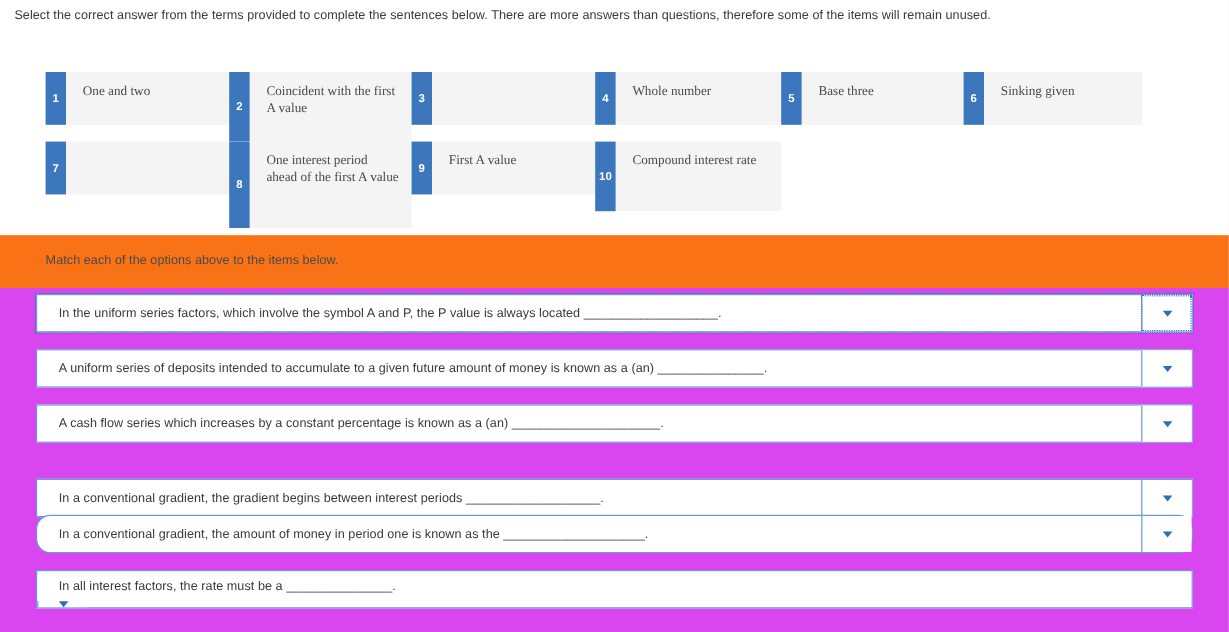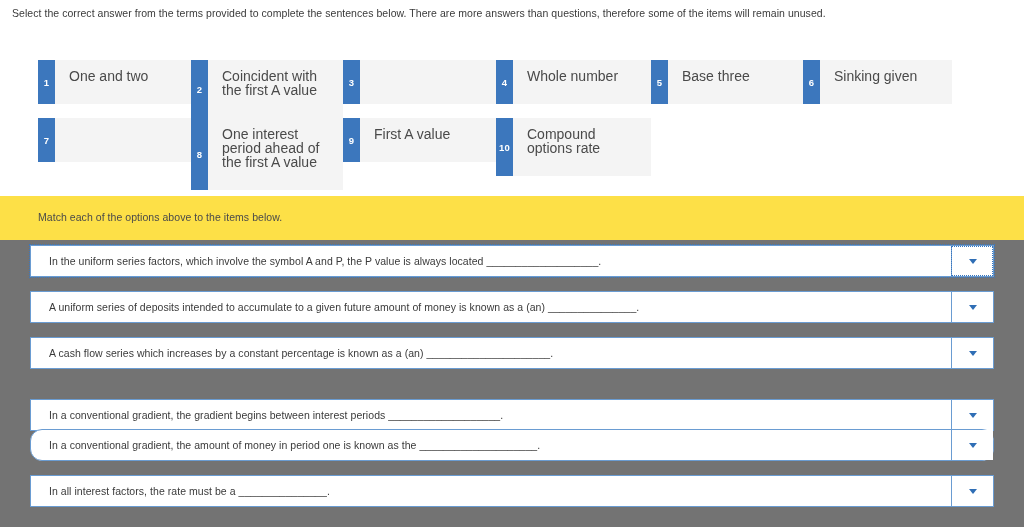--- a/index.html
+++ b/index.html
@@ -61,62 +61,63 @@
     font-weight: bold;
     letter-spacing: 0.1px;
     padding: 0 1px;
   }
   .term-badge.tall { align-items: center; }
   .term-label {
     flex: 1;
     display: flex;
     align-items: flex-start;
     padding: 9px 10px 9px 14px;
-    font-size: 14px;
+    font-size: 11px;
     line-height: 14px;
     color: #4a4a4a;
+    font-family: Liberation Serif, serif;
   }
 
   
   .w-a { width: 153px; }
   .w-b { width: 152px; }
   .w-c { width: 153px; }
   .w-d { width: 155px; }
   .w-e { width: 152px; }
   .w-f { width: 149px; }
 
   .h-tall { min-height: 58px; }
   .h-tall2 { min-height: 72px; }
 
   
   .match-band {
     position: absolute;
     left: 0;
     top: 196px;
     width: 1024px;
     height: 44px;
-    background: #fde047;
+    background: #f97316;
   }
   .match-band-text {
     position: absolute;
     left: 38px;
     top: 15px;
     font-size: 10.5px;
     color: #4a4a4a;
     letter-spacing: 0.05px;
   }
 
   
   .questions-region {
     position: absolute;
     left: 0;
     top: 240px;
     width: 1024px;
     height: 287px;
-    background: #737373;
+    background: #d946ef;
     text-align: right;
   }
   .question-row {
     position: absolute;
     left: 30px;
     width: 964px;
     height: 32px;
     display: flex;
     align-items: stretch;
     background: #ffffff;
@@ -155,21 +156,21 @@
   .question-row.focused .q-select {
     outline: 1px dotted #3c77bd;
     outline-offset: -1px;
   }
 
   .r1 { top: 5px; }
   .r2 { top: 51px; }
   .r3 { top: 97px; }
   .r4 { top: 159px; }
   .r5 { top: 189px; border-radius: 12px; }
-  .r6 { top: 235px; }
+  .r6 { top: 235px; flex-direction: column; }
 </style>
 </head>
 <body>
 
 <div class="page-intro">Select the correct answer from the terms provided to complete the sentences below. There are more answers than questions, therefore some of the items will remain unused.</div>
 
 <div class="terms-region">
 
   <div class="terms-row row-1">
 
@@ -215,21 +216,21 @@
       <div class="term-label">One interest period ahead of the first A value</div>
     </div>
 
     <div class="term-tile w-c">
       <div class="term-badge">9</div>
       <div class="term-label">First A value</div>
     </div>
 
     <div class="term-tile w-d h-tall">
       <div class="term-badge tall">10</div>
-      <div class="term-label">Compound options rate</div>
+      <div class="term-label">Compound interest rate</div>
     </div>
 
 
   </div>
 </div>
 
 <div class="match-band">
   <div class="match-band-text">Match each of the options above to the items below.</div>
 </div>
 

